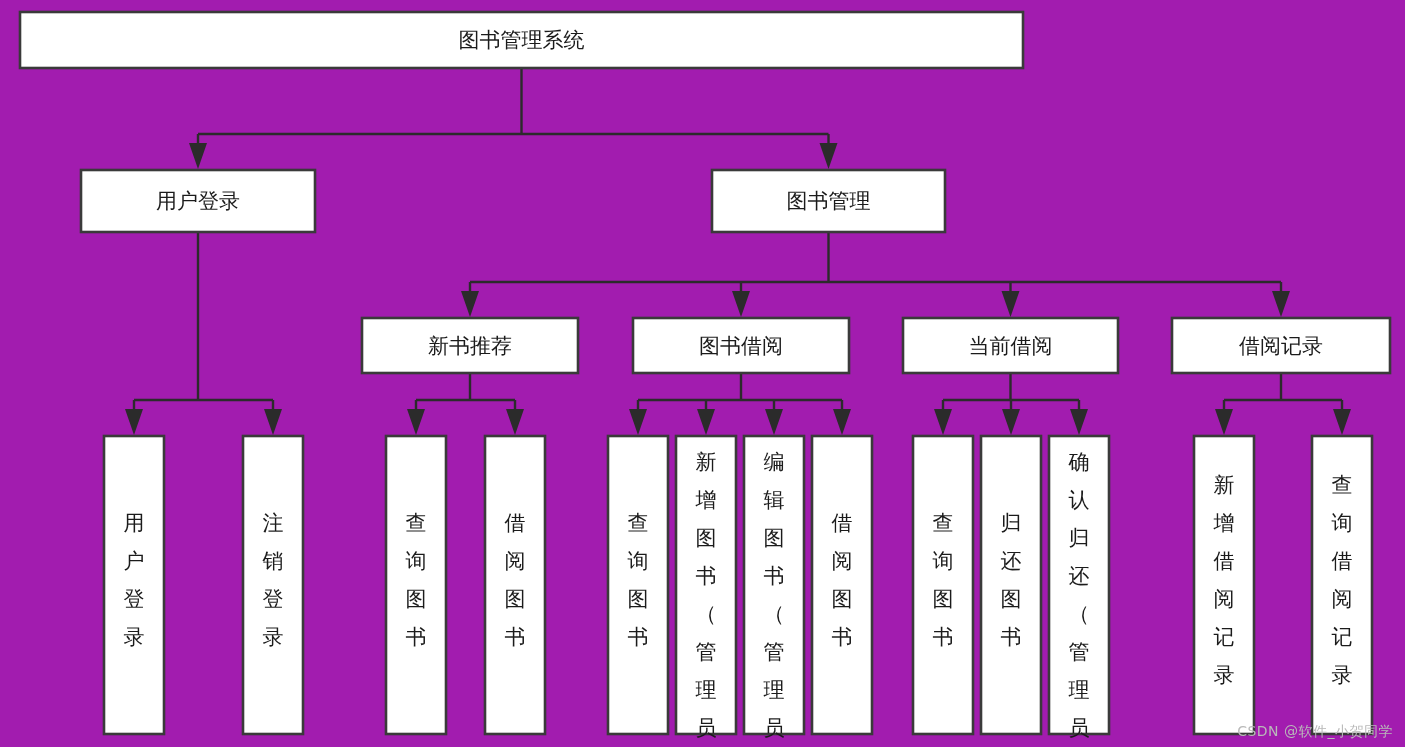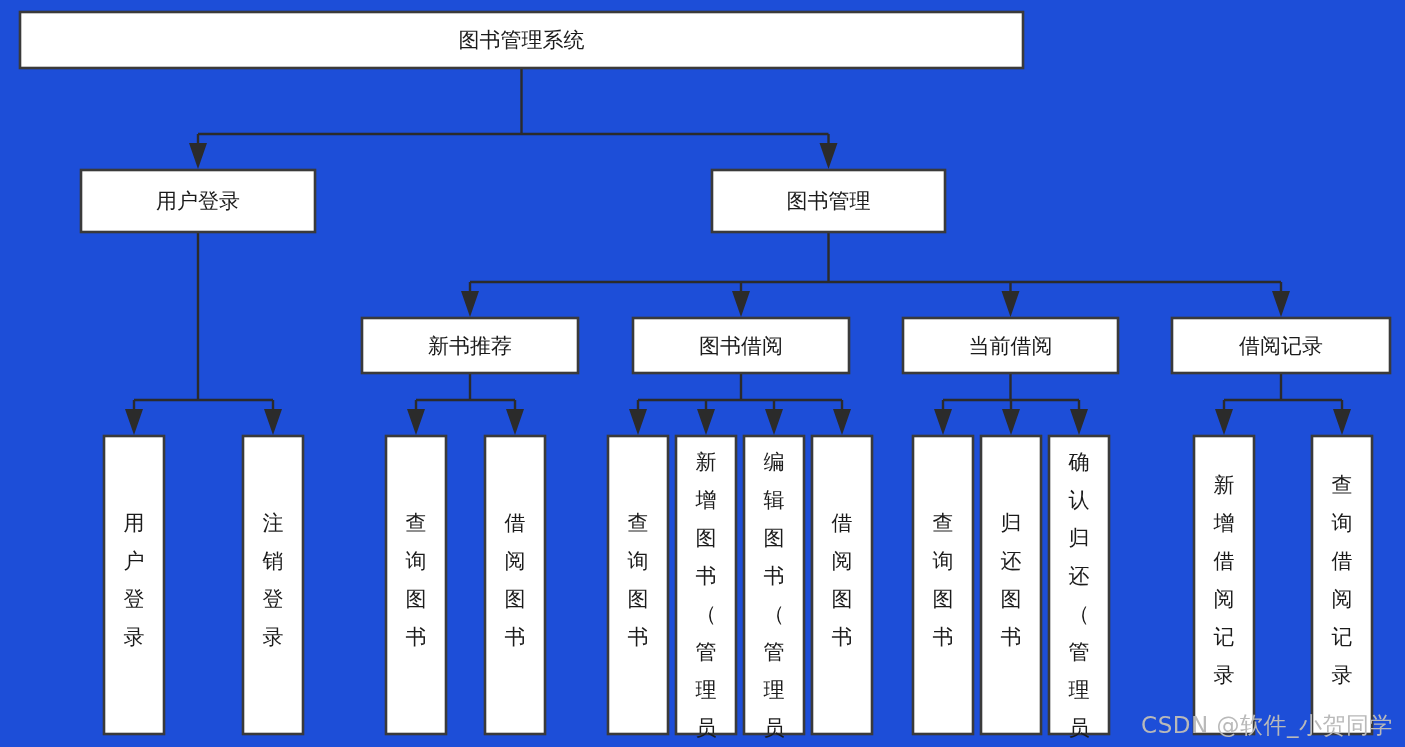--- a/index.html
+++ b/index.html
@@ -8,21 +8,21 @@
     padding: 0;
     background: #ffffff;
   }
   body {
     font-family: "DejaVu Sans", "Liberation Sans", sans-serif;
   }
   #diagram-root {
     position: relative;
     width: 1405px;
     height: 747px;
-    background: #1d4ed8;
+    background: #a21caf;
     overflow: hidden;
   }
   svg#tree-svg {
     position: absolute;
     left: 0;
     top: 0;
     width: 1405px;
     height: 747px;
   }
   .node-box {
@@ -51,21 +51,21 @@
     font-family: "DejaVu Sans", "Liberation Sans", sans-serif;
     fill: #1b1b1b;
     font-size: 21px;
     text-anchor: middle;
   }
   .watermark {
     position: absolute;
     right: 12px;
     bottom: 6px;
     font-family: "DejaVu Sans", "Liberation Sans", sans-serif;
-    font-size: 23px;
+    font-size: 14px;
     color: #b9b9b9;
     letter-spacing: 0.5px;
     user-select: none;
     white-space: nowrap;
   }
 </style>
 </head>
 <body>
 
 <div id="diagram-root">

